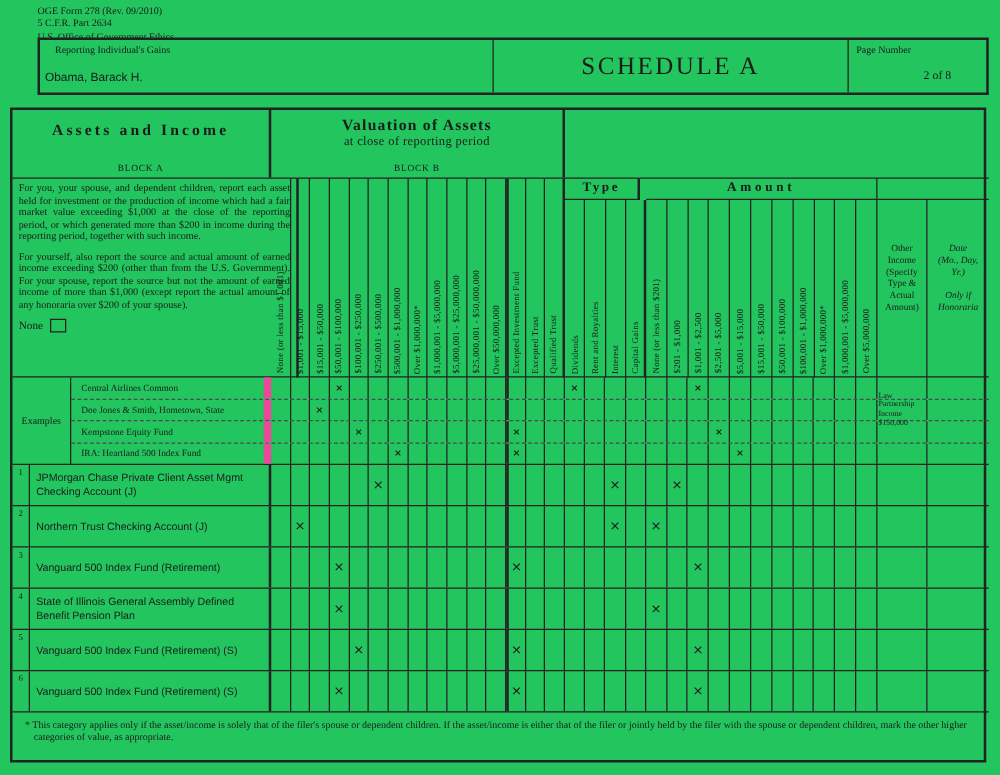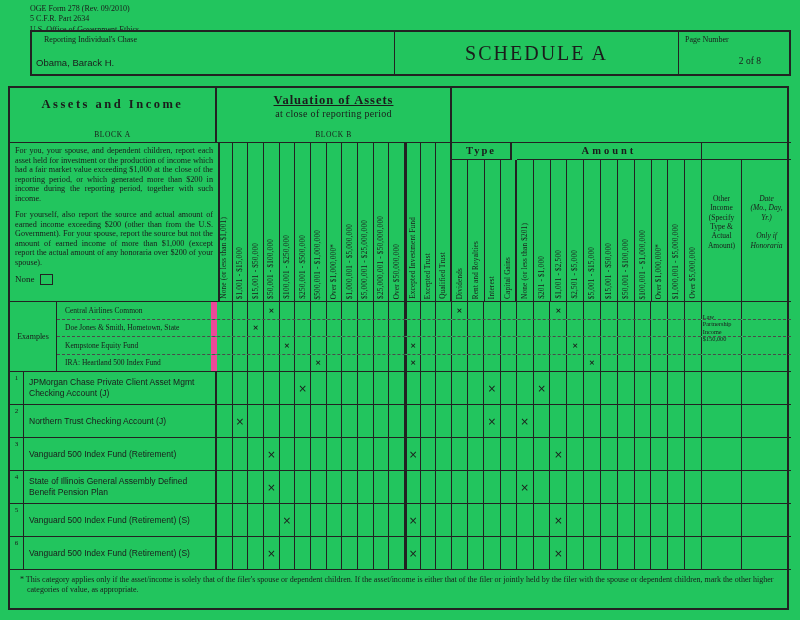--- a/index.html
+++ b/index.html
@@ -22,28 +22,28 @@
 
   
   .main{left:8px;top:86px;width:781px;height:524px;border:2px solid #222;position:absolute;}
   .main>div{position:absolute;}
 
   .band-titles{left:0;top:0;width:781px;height:55px;border-bottom:1px solid #222;display:flex;}
   .t-a{flex:0 0 207px;border-right:2px solid #222;position:relative;}
   .t-b{flex:0 0 235px;border-right:2px solid #222;position:relative;}
   .t-c{flex:1;position:relative;}
   .a-big{margin-top:9px;text-align:center;font-weight:bold;font-size:12.5px;letter-spacing:2.5px;}
-  .b-big{margin-top:5px;text-align:center;font-weight:bold;font-size:12.5px;letter-spacing:1px;text-decoration:underline;}
+  .b-big{margin-top:5px;text-align:center;font-weight:bold;font-size:12.5px;letter-spacing:1px;}
   .b-sub{text-align:center;font-size:10px;letter-spacing:.3px;}
   .c-text{padding:5px 8px 0 10px;font-size:9.5px;line-height:1.35;}
   .c-text b{letter-spacing:1.5px;font-size:10.5px;}
   .block-label{position:absolute;bottom:3px;left:0;right:0;text-align:center;font-size:7.5px;letter-spacing:.6px;}
 
   
-  #blocka-text{left:0;top:55px;width:210px;height:159px;border-right:2px solid #222;padding:3px 5px 4px 5px;font-size:8.2px;line-height:1.16;text-align:justify;}
+  #blocka-text{left:0;top:55px;width:229px;height:159px;border-right:2px solid #222;padding:3px 5px 4px 5px;font-size:8.2px;line-height:1.16;text-align:justify;}
   #blocka-text p{margin:0 0 7px 0;}
   .none-row{margin-top:6px;display:flex;align-items:center;gap:5px;font-size:9px;}
   .none-box{width:13px;height:11px;border:1px solid #222;display:inline-block;}
 
   
   #bcols{left:207px;top:55px;width:235px;height:159px;display:flex;}
   #tcols{left:442px;top:72px;width:65px;height:142px;display:flex;}
   #acols{left:507px;top:72px;width:185px;height:142px;display:flex;}
   .hc{position:relative;border-right:1px solid #222;}
   .vlab{position:absolute;bottom:3px;left:50%;transform:translateX(-50%) rotate(180deg);writing-mode:vertical-rl;white-space:nowrap;font-size:7.2px;letter-spacing:.2px;}
@@ -91,21 +91,21 @@
 <div class="page">
 
   <div class="abs" id="form-id">
     <div>OGE Form 278 (Rev. 09/2010)</div>
     <div>5 C.F.R. Part 2634</div>
     <div>U.S. Office of Government Ethics</div>
   </div>
 
   <div class="abs hdr-table">
     <div class="h-name">
-      <div class="h-name-lbl">Reporting Individual's Chase</div>
+      <div class="h-name-lbl">Reporting Individual's Gains</div>
       <div class="h-name-val">Obama, Barack  H.</div>
     </div>
     <div class="h-title">SCHEDULE A</div>
     <div class="h-page">
       <div class="h-page-lbl">Page Number</div>
       <div class="h-page-val">2 of 8</div>
     </div>
   </div>
 
   <div class="main">

